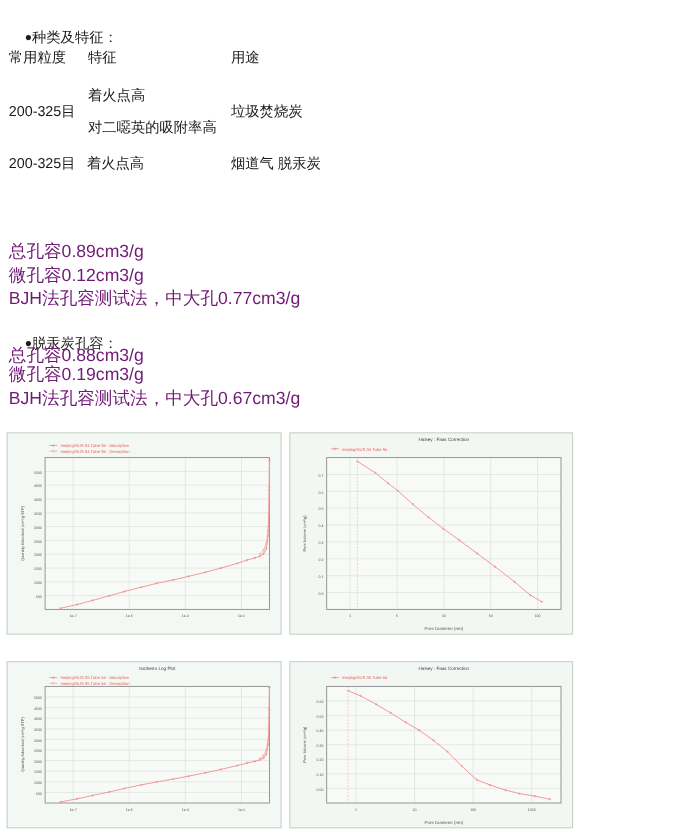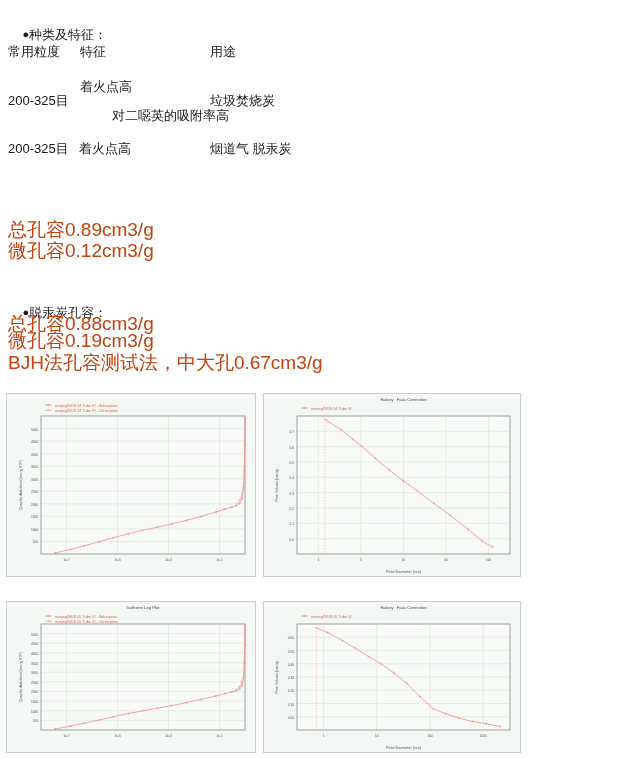--- a/index.html
+++ b/index.html
@@ -18,24 +18,24 @@
   .page {
     position: relative;
     width: 627px;
     height: 758px;
     padding: 12px;
   }
 
   
   .txt {
     position: absolute;
-    font-size: 19px;
+    font-size: 16px;
     line-height: 15px;
     white-space: pre;
-    color: #c2410c;
+    color: #701a75;
   }
   .bullet-line {
     position: absolute;
     font-size: 13px;
     line-height: 18px;
     white-space: pre;
     color: #1b1b1b;
   }
   .bullet-dot {
     font-size: 11px;
@@ -69,28 +69,29 @@
     <span class="bullet-dot">●</span><span>种类及特征：</span>
   </div>
 
   <div class="spec-head" style="left:8px; top:43px;">常用粒度</div>
   <div class="spec-head" style="left:80px; top:43px;">特征</div>
   <div class="spec-head" style="left:210px; top:43px;">用途</div>
 
   <div class="spec-row" style="left:80px; top:78px;">着火点高</div>
   <div class="spec-row" style="left:8px; top:92px;">200-325目</div>
   <div class="spec-row" style="left:210px; top:92px;">垃圾焚烧炭</div>
-  <div class="spec-row" style="left:80px; top:107px;margin-left:32px;">对二噁英的吸附率高</div>
+  <div class="spec-row" style="left:80px; top:107px;">对二噁英的吸附率高</div>
 
   <div class="spec-row" style="left:8px; top:140px;">200-325目</div>
   <div class="spec-row" style="left:79px; top:140px;">着火点高</div>
   <div class="spec-row" style="left:210px; top:140px;">烟道气 脱汞炭</div>
 
   <div class="txt" style="left:8px; top:222px;">总孔容0.89cm3/g</div>
   <div class="txt" style="left:8px; top:243px;text-align:center;">微孔容0.12cm3/g</div>
+  <div class="txt" style="left:8px; top:264px;">BJH法孔容测试法，中大孔0.77cm3/g</div>
 
   <div class="bullet-line" style="left:8px; top:285px;">
     <span class="bullet-dot">●</span><span>脱汞炭孔容：</span>
   </div>
   <div class="txt" style="left:8px; top:316px;">总孔容0.88cm3/g</div>
   <div class="txt" style="left:8px; top:333px;">微孔容0.19cm3/g</div>
   <div class="txt" style="left:8px; top:355px;">BJH法孔容测试法，中大孔0.67cm3/g</div>
 
   <div class="bullet-line" style="left:8px; top:375px;">
     <span class="bullet-dot">●</span><span>垃圾焚烧炭吸附图：</span>

